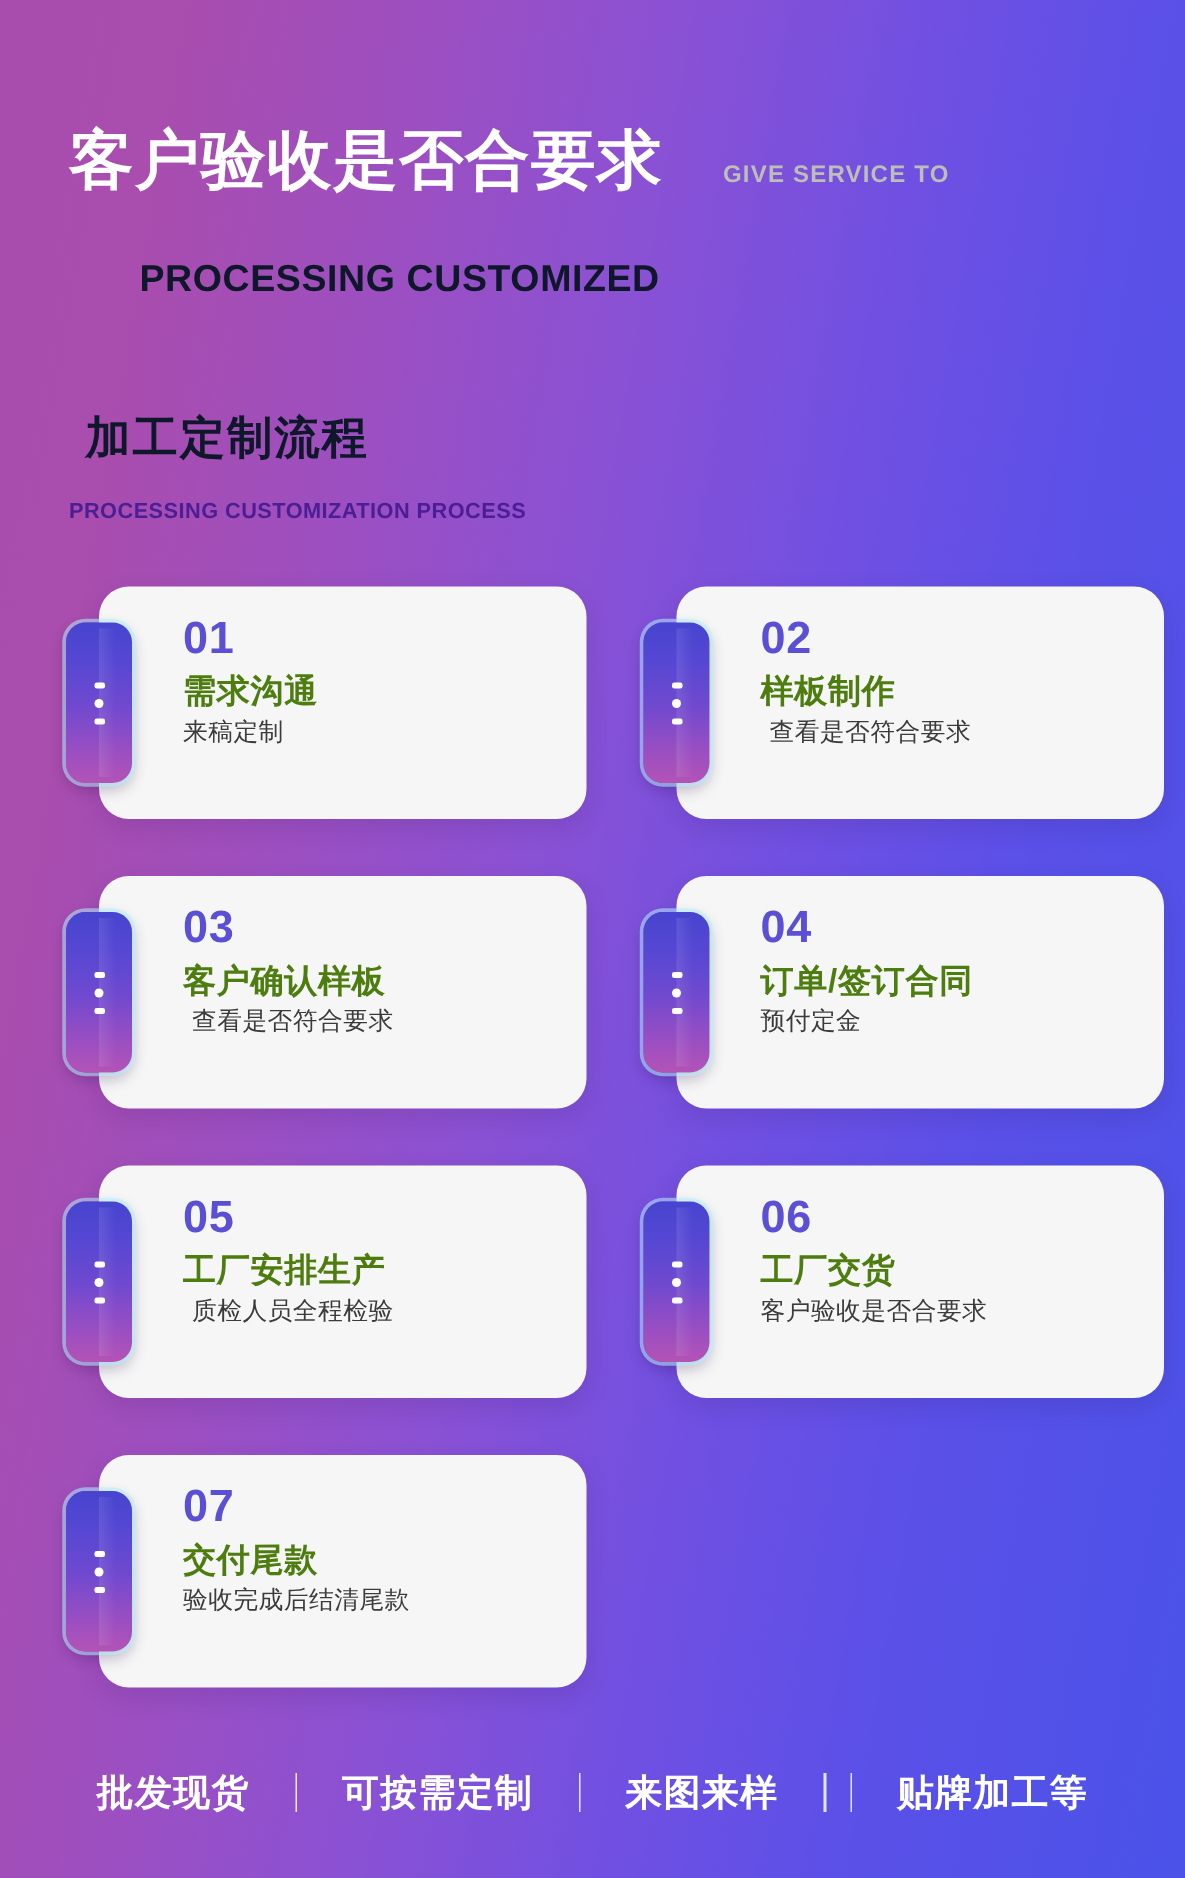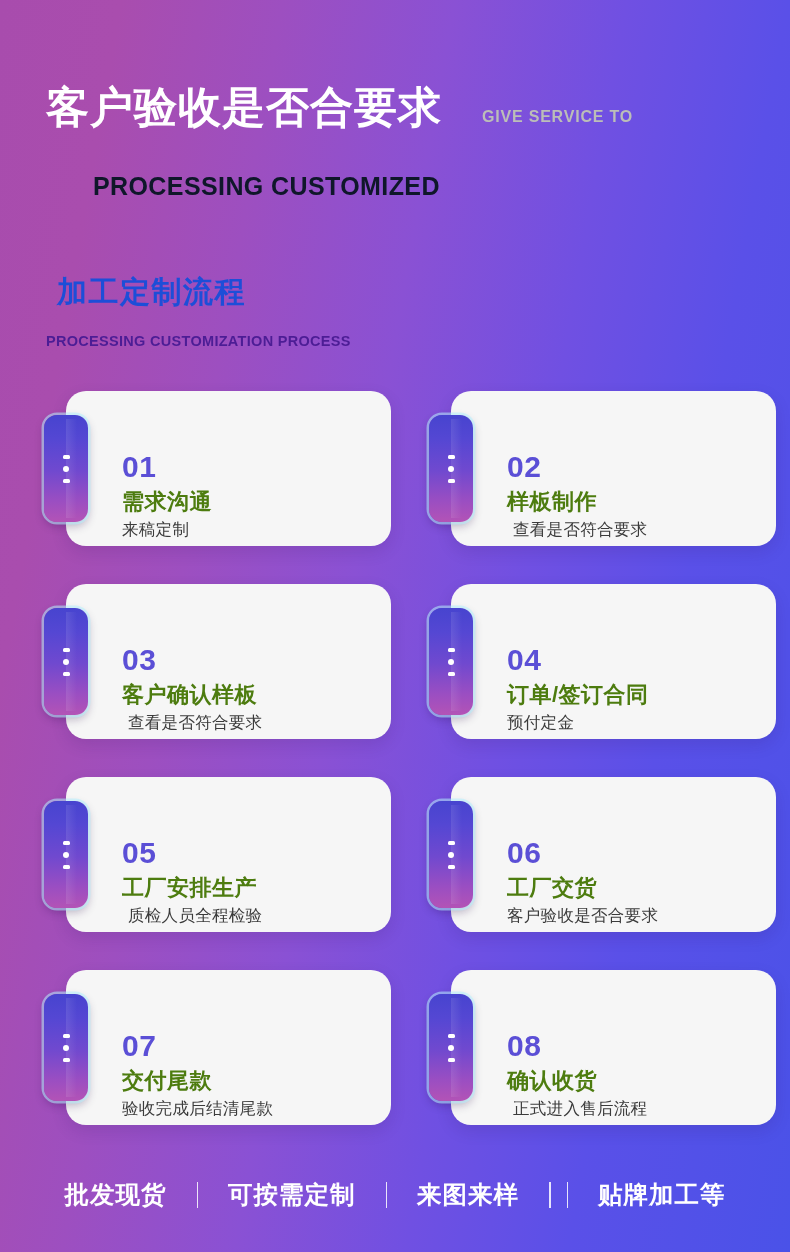--- a/index.html
+++ b/index.html
@@ -78,21 +78,21 @@
     margin-left: 44px;
   }
 
   
   .section-title-cn {
     position: absolute;
     left: 57px;
     top: 272px;
     font-size: 30px;
     font-weight: 700;
-    color: #1d4ed8;
+    color: #0f172a;
     letter-spacing: 1.5px;
     white-space: nowrap;
   }
 
   .section-title-en {
     position: absolute;
     left: 46px;
     top: 333px;
     font-size: 14.5px;
     font-weight: 700;
@@ -141,21 +141,20 @@
     top: 19px;
     right: 10px;
   }
 
   .card-number {
     font-size: 30px;
     font-weight: 700;
     color: #5b4fd6;
     line-height: 1.05;
     letter-spacing: 0.5px;
-    margin-top: 41px;
   }
 
   .card-title {
     font-size: 22px;
     font-weight: 700;
     color: #4d7c0f;
     line-height: 1.25;
     margin-top: 5px;
     letter-spacing: 0.5px;
   }
@@ -365,34 +364,20 @@
             <div class="card-title">交付尾款</div>
             <div class="card-desc">验收完成后结清尾款</div>
           </div>
         </div>
         <div class="tab">
           <span class="dot"></span>
           <span class="dot round"></span>
           <span class="dot"></span>
         </div>
       </div>
-      <div class="cell col-2">
-        <div class="card">
-          <div class="card-body">
-            <div class="card-number">08</div>
-            <div class="card-title">确认收货</div>
-            <div class="card-desc indent">正式进入售后流程</div>
-          </div>
-        </div>
-        <div class="tab">
-          <span class="dot"></span>
-          <span class="dot round"></span>
-          <span class="dot"></span>
-        </div>
-      </div>
     </div>
 
   </div>
 
   <div class="footer">
     <span class="footer-item">批发现货</span>
     <span class="footer-sep"></span>
     <span class="footer-item">可按需定制</span>
     <span class="footer-sep"></span>
     <span class="footer-item">来图来样</span>

